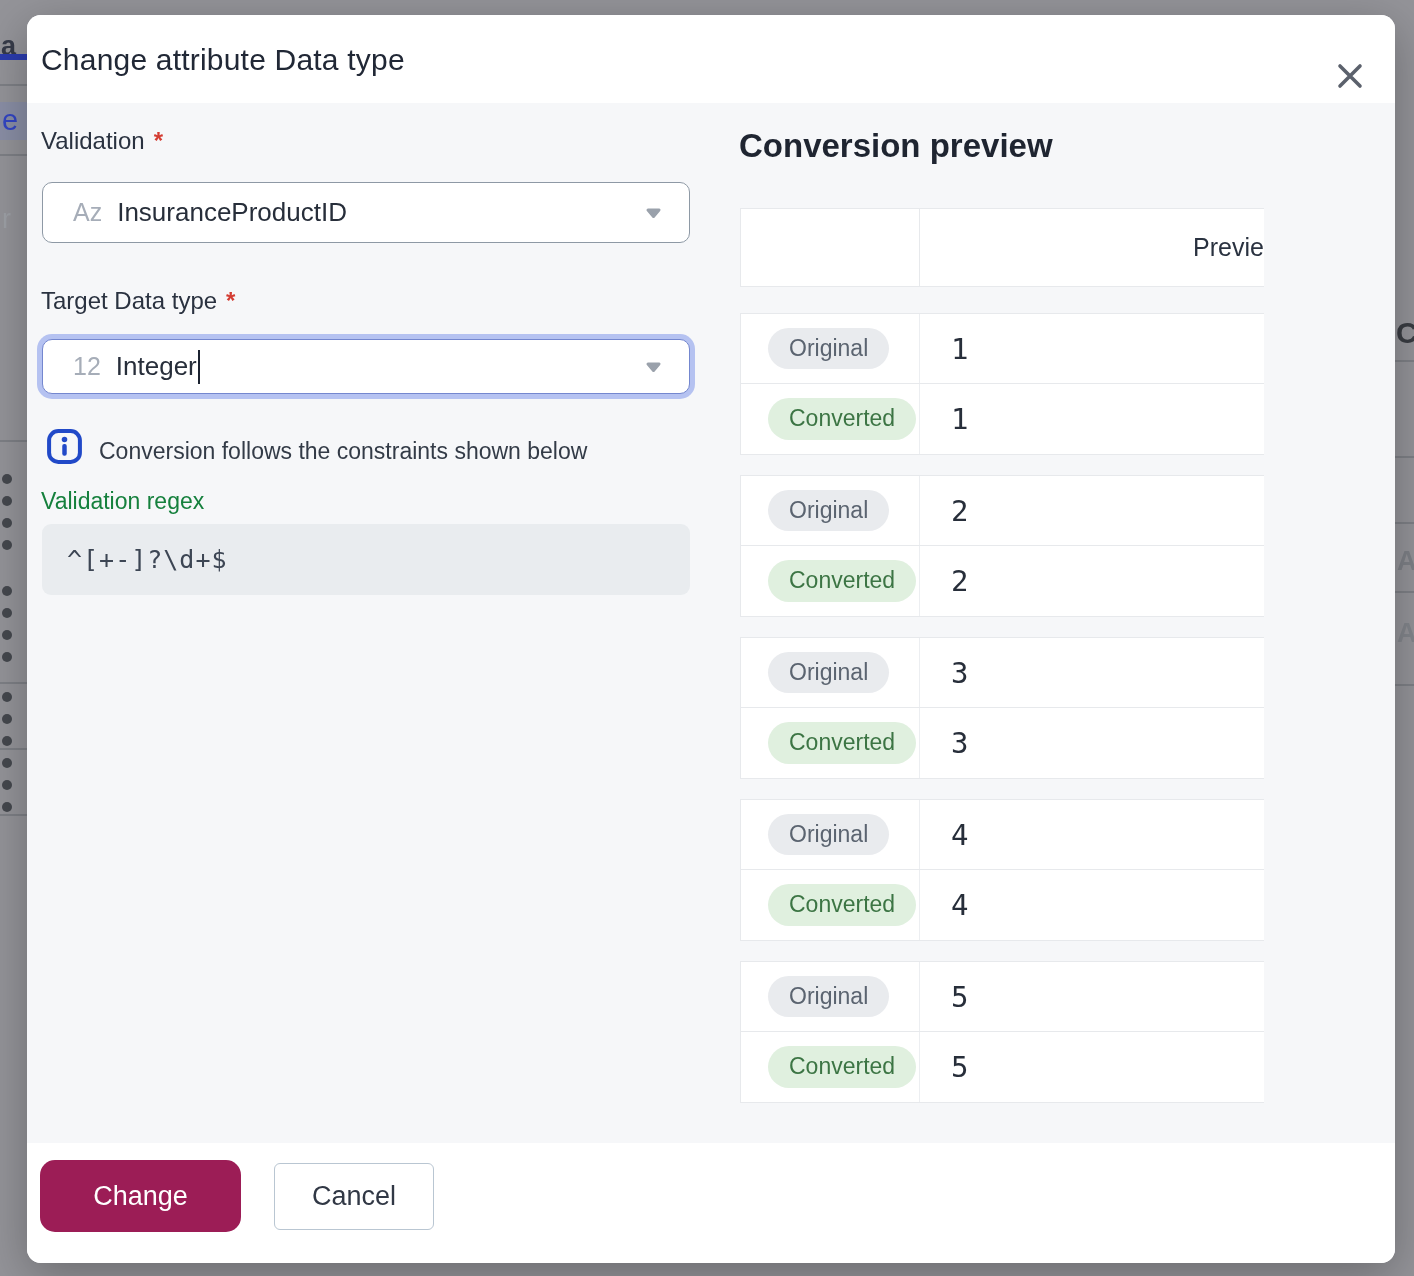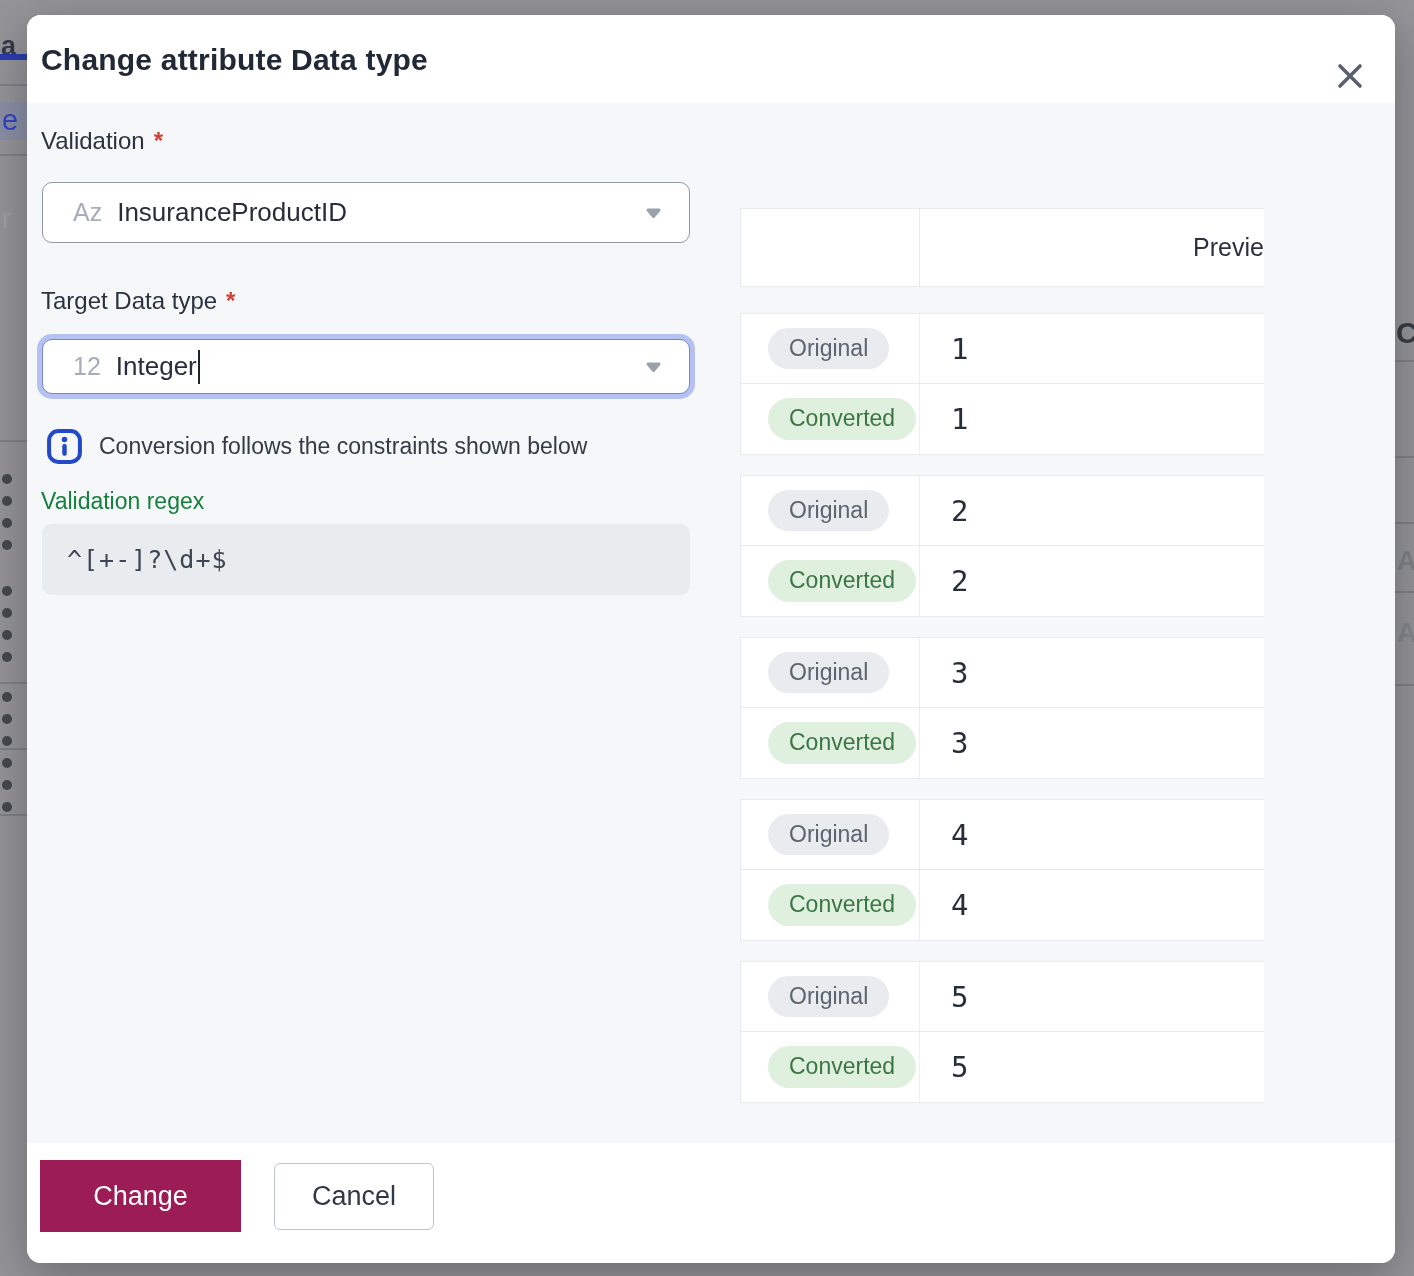--- a/index.html
+++ b/index.html
@@ -23,42 +23,42 @@
   .frag-letter-A1{left:1397px;top:548px;font-size:27px;font-weight:700;color:#7e8187}
   .frag-letter-A2{left:1397px;top:620px;font-size:27px;font-weight:700;color:#83868c}
 
   
   .modal{
     position:absolute;left:27px;top:15px;width:1368px;height:1248px;
     background:#f6f7f9;border-radius:14px;overflow:hidden;
     box-shadow:0 12px 48px rgba(0,0,0,.28);
   }
   .modal-header{position:absolute;left:0;top:0;width:100%;height:88px;background:#fff}
-  .modal-title{position:absolute;left:14px;top:28px;font-size:30px;font-weight:700;color:#212836;letter-spacing:.2px}
+  .modal-title{position:absolute;left:14px;top:28px;font-size:30px;font-weight:400;color:#212836;letter-spacing:.2px}
   .close-btn{position:absolute;top:44px;right:28px;width:34px;height:34px;cursor:pointer;background:none;border:none;padding:0}
 
   
   .field-label{position:absolute;font-size:24px;font-weight:500;color:#2a3240}
   .req{color:#d43d33;font-weight:600;margin-left:9px}
   .label-attr{left:14px;top:112px}
   .label-target{left:14px;top:272px}
 
   .input{
     position:absolute;left:15px;width:648px;height:61px;background:#fff;
     border:1.5px solid #8e99a5;border-radius:10px;box-sizing:border-box;
     display:flex;align-items:center;padding-left:30px;cursor:pointer;
   }
   .input-attr{top:167px}
   .input-target{top:324px;height:55px;border:1.8px solid #7487cf;box-shadow:0 0 0 5px #b5c2f1}
   .input .prefix{color:#a6adb8;font-size:25px;margin-right:15px}
   .input .value{color:#272e3a;font-size:26px}
   .text-cursor{display:inline-block;width:2px;height:34px;background:#1b2230;margin-left:1px;vertical-align:middle}
   .caret{position:absolute;right:27px;top:50%;transform:translateY(-50%);line-height:0}
 
-  .info-row{position:absolute;left:19px;top:413px;display:flex;align-items:center}
+  .info-row{position:absolute;left:19px;top:413px;display:flex;align-items:flex-end}
   .info-icon{line-height:0;margin-right:16px}
   .info-text{font-size:23px;color:#333b47}
 
   .regex-label{position:absolute;left:14px;top:473px;font-size:23px;font-weight:400;color:#15803d}
   .regex-box{
     position:absolute;left:15px;top:509px;width:648px;height:71px;background:#e9ecef;
     border-radius:9px;box-sizing:border-box;display:flex;align-items:center;padding-left:25px;
   }
   .regex-text{font-family:"DejaVu Sans Mono",monospace;font-size:25px;color:#3d4654;letter-spacing:1px}
 
@@ -77,21 +77,21 @@
   .td-value{flex:1;display:flex;align-items:center;padding-left:31px;font-family:"DejaVu Sans Mono",monospace;font-size:29px;color:#272e3a}
   .badge{font-size:23px;font-weight:400;padding:8px 21px;border-radius:999px;line-height:1.1}
   .badge-original{background:#e9ebee;color:#5b6470}
   .badge-converted{background:#e0f0df;color:#3c7544}
 
   
   .modal-footer{position:absolute;left:0;bottom:0;width:100%;height:120px;background:#fff}
   .btn{font-family:"Liberation Sans",sans-serif;cursor:pointer}
   .btn-change{
     position:absolute;left:13px;top:17px;width:201px;height:72px;
-    background:#9c1d56;color:#fff;font-size:27px;font-weight:500;border:none;border-radius:0;
+    background:#9c1d56;color:#fff;font-size:27px;font-weight:500;border:none;border-radius:15px;
   }
   .btn-cancel{
     position:absolute;left:247px;top:20px;width:160px;height:67px;
     background:#fff;color:#313845;font-size:27px;border:1.5px solid #b9c6d2;border-radius:6px;
   }
 </style>
 </head>
 <body>
 
 <div>
@@ -184,20 +184,21 @@
       </svg>
     </span>
     <span class="info-text">Conversion follows the constraints shown below</span>
   </div>
 
   <div class="regex-label">Validation regex</div>
   <div class="regex-box">
     <span class="regex-text">^[+-]?\d+$</span>
   </div>
 
+  <div class="preview-title">Conversion preview</div>
 
   <div class="preview-clip">
     <div class="preview-table">
       <div class="tbl-header">
         <div class="th-col1"></div>
         <div class="th-col2">Preview</div>
       </div>
 
       <div class="tbl-group first">
         <div class="tbl-row">

